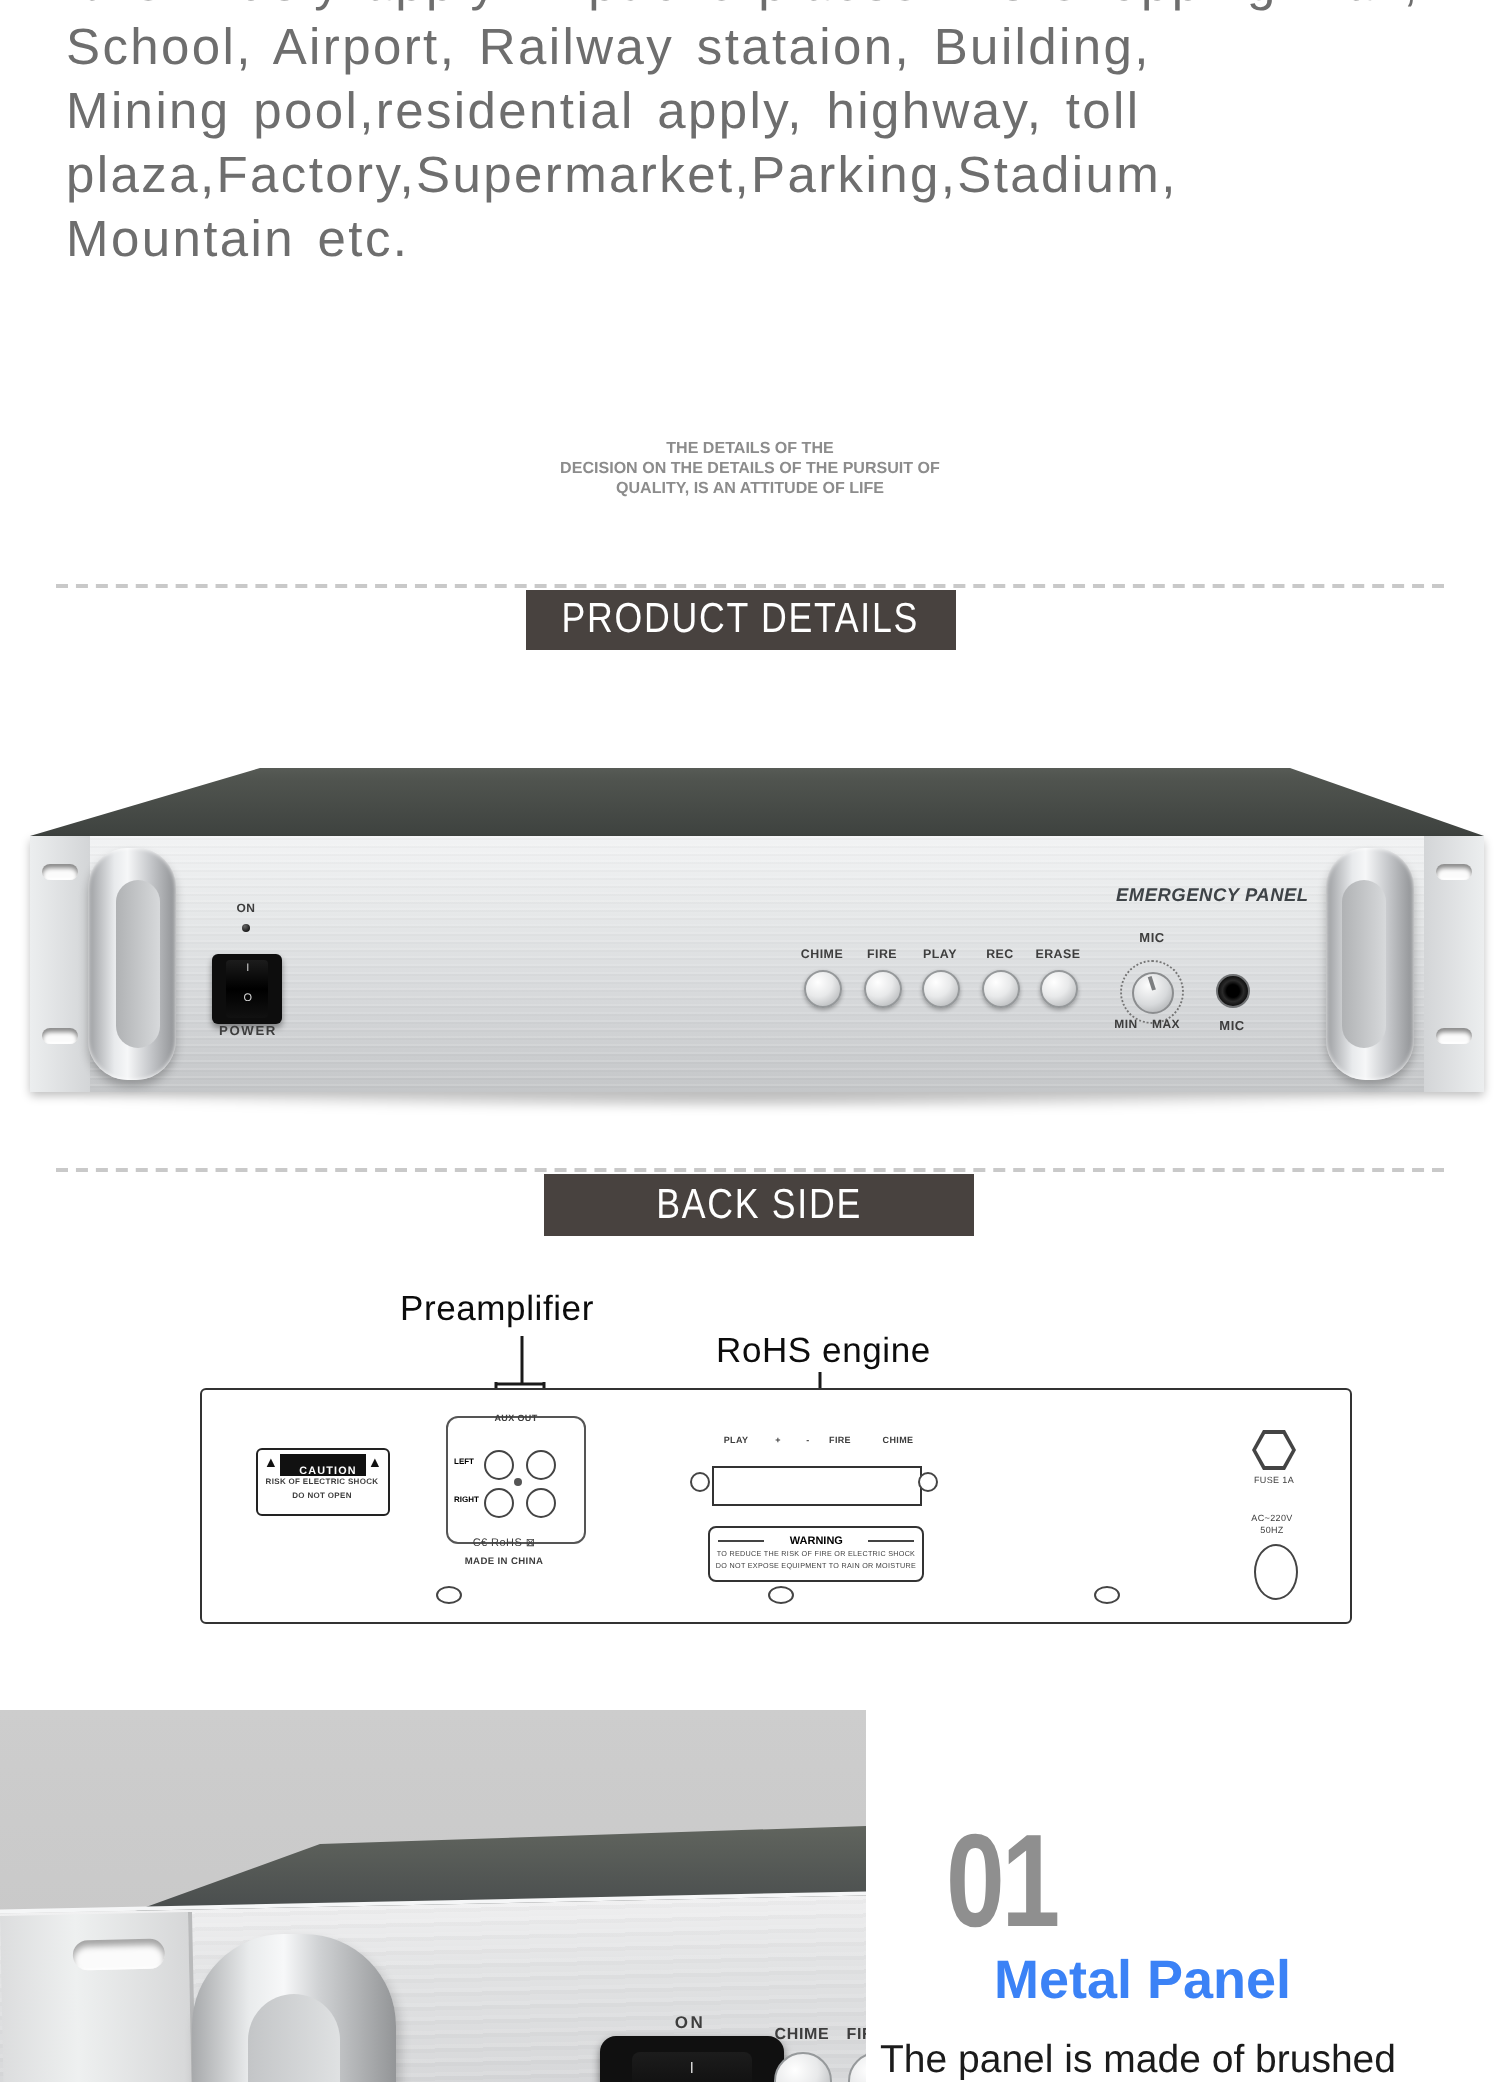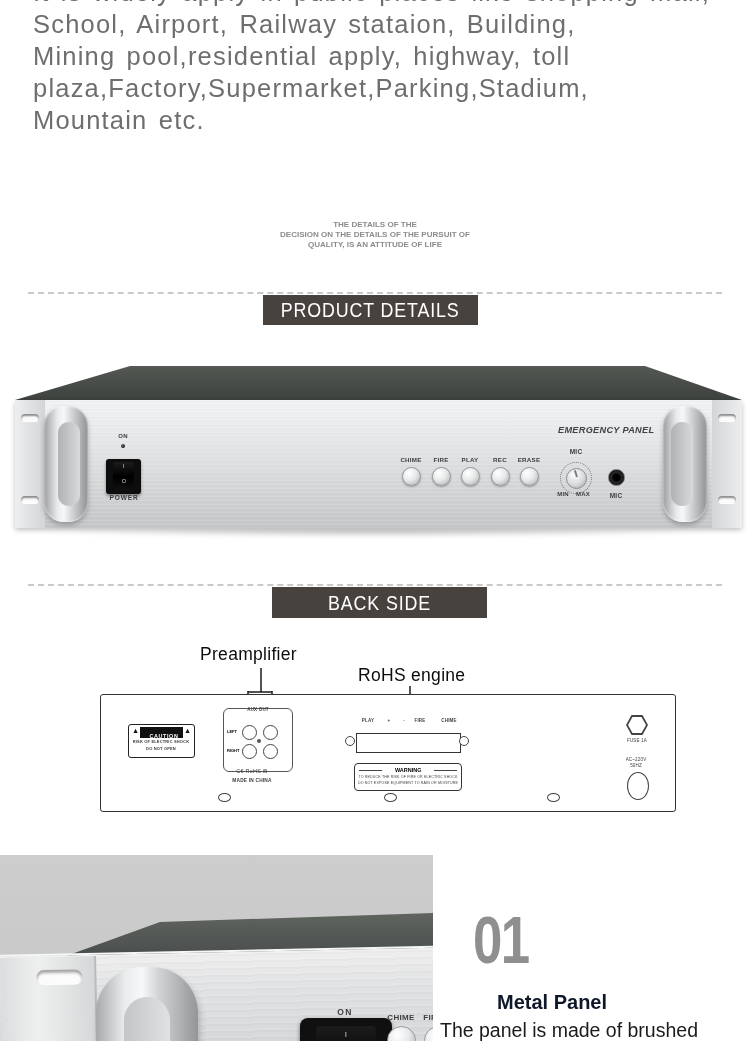--- a/index.html
+++ b/index.html
@@ -21,21 +21,21 @@
   
   .quote{position:absolute;left:-125px;top:219px;width:1000px;text-align:center;font-size:11px;
          line-height:14px;font-weight:bold;color:#8c8c8c;transform:scale(.73);transform-origin:center top;}
 
   
   .dash{position:absolute;left:28px;width:694px;border-top:2px dashed #c9c9c9;}
   .banner{position:absolute;background:#48423f;color:#fff;display:flex;align-items:center;justify-content:center;}
   .banner span{display:inline-block;font-size:21px;letter-spacing:1px;transform:scaleX(.85);}
 
   
-  .fp{position:absolute;left:0;top:348px;width:750px;height:210px;}
+  .fp{position:absolute;left:0;top:366px;width:750px;height:210px;}
   .fp-top{position:absolute;left:0;top:0;width:750px;height:52px;
           clip-path:polygon(130px 18px,645px 18px,742px 52px,15px 52px);
           background:linear-gradient(180deg,#6e726c,#50544f 45%,#3e423f);}
   .fp-shadow{position:absolute;left:25px;top:179px;width:700px;height:10px;
           background:radial-gradient(ellipse at center,rgba(0,0,0,.22),rgba(0,0,0,0) 70%);filter:blur(2px);}
   .fp-face{position:absolute;left:15px;top:52px;width:727px;height:128px;border-radius:2px;
           background:repeating-linear-gradient(180deg,rgba(255,255,255,.12) 0 1px,rgba(0,0,0,.02) 1px 2px,rgba(255,255,255,0) 2px 4px),
                      linear-gradient(180deg,#f2f3f4 0%,#e6e8e9 30%,#d8dadc 60%,#c4c6c8 100%);
           box-shadow:0 2px 5px rgba(0,0,0,.25);}
   .ear{position:absolute;top:52px;width:30px;height:128px;
@@ -122,21 +122,21 @@
         background:linear-gradient(90deg,#c3c5c7,#dfe1e2);}
   .bp-switch{position:absolute;left:300px;top:163px;width:92px;height:60px;background:#101010;
         border-radius:8px;box-shadow:0 2px 4px rgba(0,0,0,.5);}
   .bp-rocker{position:absolute;left:16px;top:8px;right:16px;bottom:8px;border-radius:4px;
         background:linear-gradient(180deg,#1c1c1c,#000);}
   .bp-btn{position:absolute;top:171px;width:27px;height:27px;border-radius:50%;border:1px solid #96999b;
         background:radial-gradient(circle at 35% 30%,#ffffff,#e8e9ea 45%,#b9bbbd 85%);}
   .bt-text{position:absolute;left:433px;top:0;width:317px;height:186px;background:#fff;}
   .feat-num{position:absolute;left:40px;top:52px;font-size:66px;line-height:1;font-weight:bold;
         color:#8f8f8f;letter-spacing:-2px;transform:scaleX(.8);transform-origin:left top;}
-  .feat-title{position:absolute;left:64px;top:136px;font-size:20px;font-weight:bold;color:#0f172a;}
+  .feat-title{position:absolute;left:64px;top:120px;font-size:27px;font-weight:bold;color:#3b82f6;}
   .feat-body{position:absolute;left:7px;top:164px;width:308px;font-size:19.5px;color:#1b1b1b;}
 </style>
 </head>
 <body>
 
 <div class="page">
 
   <div class="intro">
     <div>It is widely apply in public places like shopping mall,</div>
     <div>School, Airport, Railway stataion, Building,</div>

